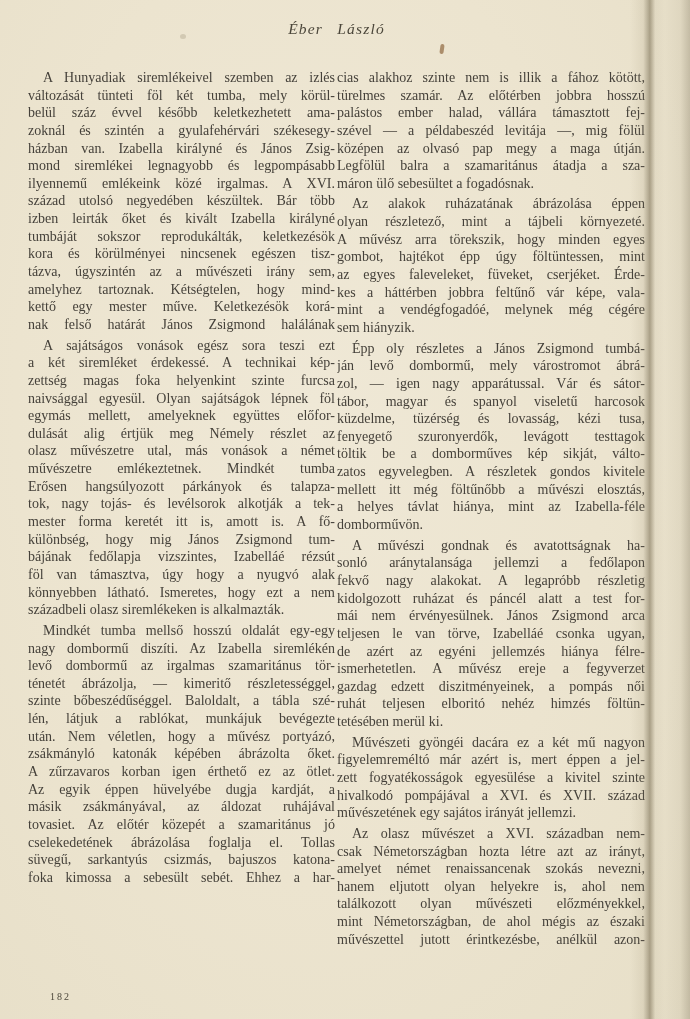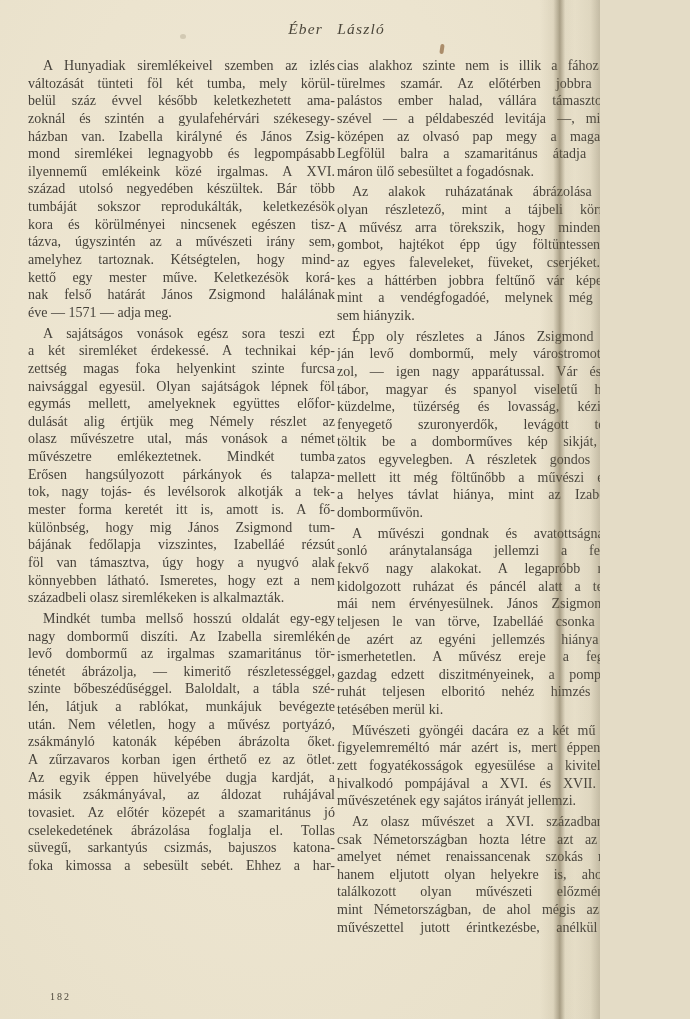--- a/index.html
+++ b/index.html
@@ -8,21 +8,21 @@
   }
   html, body { margin: 0; padding: 0; }
   body {
     width: 690px; height: 1019px;
     font-family: "Liberation Serif", serif;
     background: #e4dcc6;
     overflow: hidden;
   }
   .book-page {
     position: relative;
-    width: 600px; height: 1019px;
+    width: 690px; height: 1019px;
     background: radial-gradient(ellipse at 45% 40%, #efe8d6 0%, var(--paper) 55%, #e7dfc8 100%);
     color: var(--ink);
     overflow: hidden;
     text-decoration: underline;
   }
   
   .page-edge {
     position: absolute; top: 0; right: 0;
     width: 60px; height: 100%;
     background: linear-gradient(90deg,
@@ -41,21 +41,21 @@
     left: 28px; top: 20px; width: 617px;
     text-align: center;
     font-style: italic;
     font-size: 15.5px;
     letter-spacing: 1.2px;
     word-spacing: 9px;
     color: #4c473b;
   }
   .column {
     position: absolute;
-    top: 57px;
+    top: 69px;
     font-size: 14px;
     line-height: 17.65px;
     color: var(--ink);
   }
   .column.left  { left: 28px;  width: 307px; }
   .column.right { left: 337px; width: 308px; }
   .para { margin: 0; }
   .para + .para { margin-top: 3px; }
   .line {
     height: 17.65px;
@@ -102,27 +102,27 @@
   <div class="column left" id="left-column">
       <div class="para indent">
         <div class="line">A Hunyadiak siremlékeivel szemben az izlés</div>
         <div class="line">változását tünteti föl két tumba, mely körül-</div>
         <div class="line">belül száz évvel később keletkezhetett ama-</div>
         <div class="line">zoknál és szintén a gyulafehérvári székesegy-</div>
         <div class="line">házban van. Izabella királyné és János Zsig-</div>
         <div class="line">mond siremlékei legnagyobb és legpompásabb</div>
         <div class="line">ilyennemű emlékeink közé irgalmas. A XVI.</div>
         <div class="line">század utolsó negyedében készültek. Bár több</div>
+        <div class="line">izben leirták őket és kivált Izabella királyné</div>
         <div class="line">tumbáját sokszor reprodukálták, keletkezésök</div>
         <div class="line">kora és körülményei nincsenek egészen tisz-</div>
         <div class="line">tázva, úgyszintén az a művészeti irány sem,</div>
         <div class="line">amelyhez tartoznak. Kétségtelen, hogy mind-</div>
         <div class="line">kettő egy mester műve. Keletkezésök korá-</div>
         <div class="line">nak felső határát János Zsigmond halálának</div>
-        <div class="line last-line">éve — 1571 — adja meg.</div>
       </div>
       <div class="para indent">
         <div class="line">A sajátságos vonások egész sora teszi ezt</div>
         <div class="line">a két siremléket érdekessé. A technikai kép-</div>
         <div class="line">zettség magas foka helyenkint szinte furcsa</div>
         <div class="line">naivsággal egyesül. Olyan sajátságok lépnek föl</div>
         <div class="line">egymás mellett, amelyeknek együttes előfor-</div>
         <div class="line">dulását alig értjük meg Némely részlet az</div>
         <div class="line">olasz művészetre utal, más vonások a német</div>
         <div class="line">művészetre emlékeztetnek. Mindkét tumba</div>

